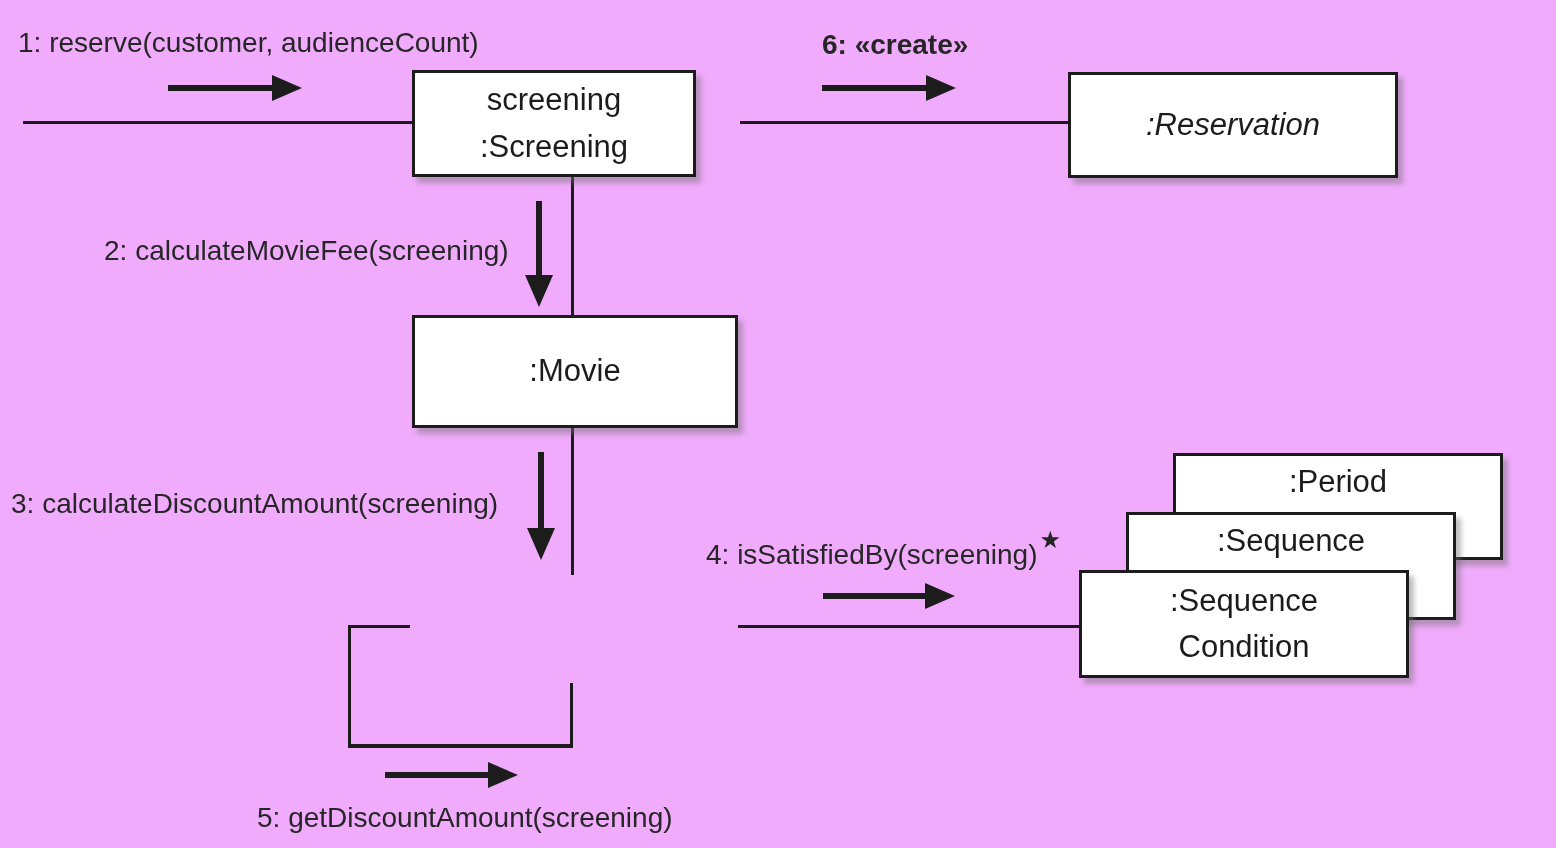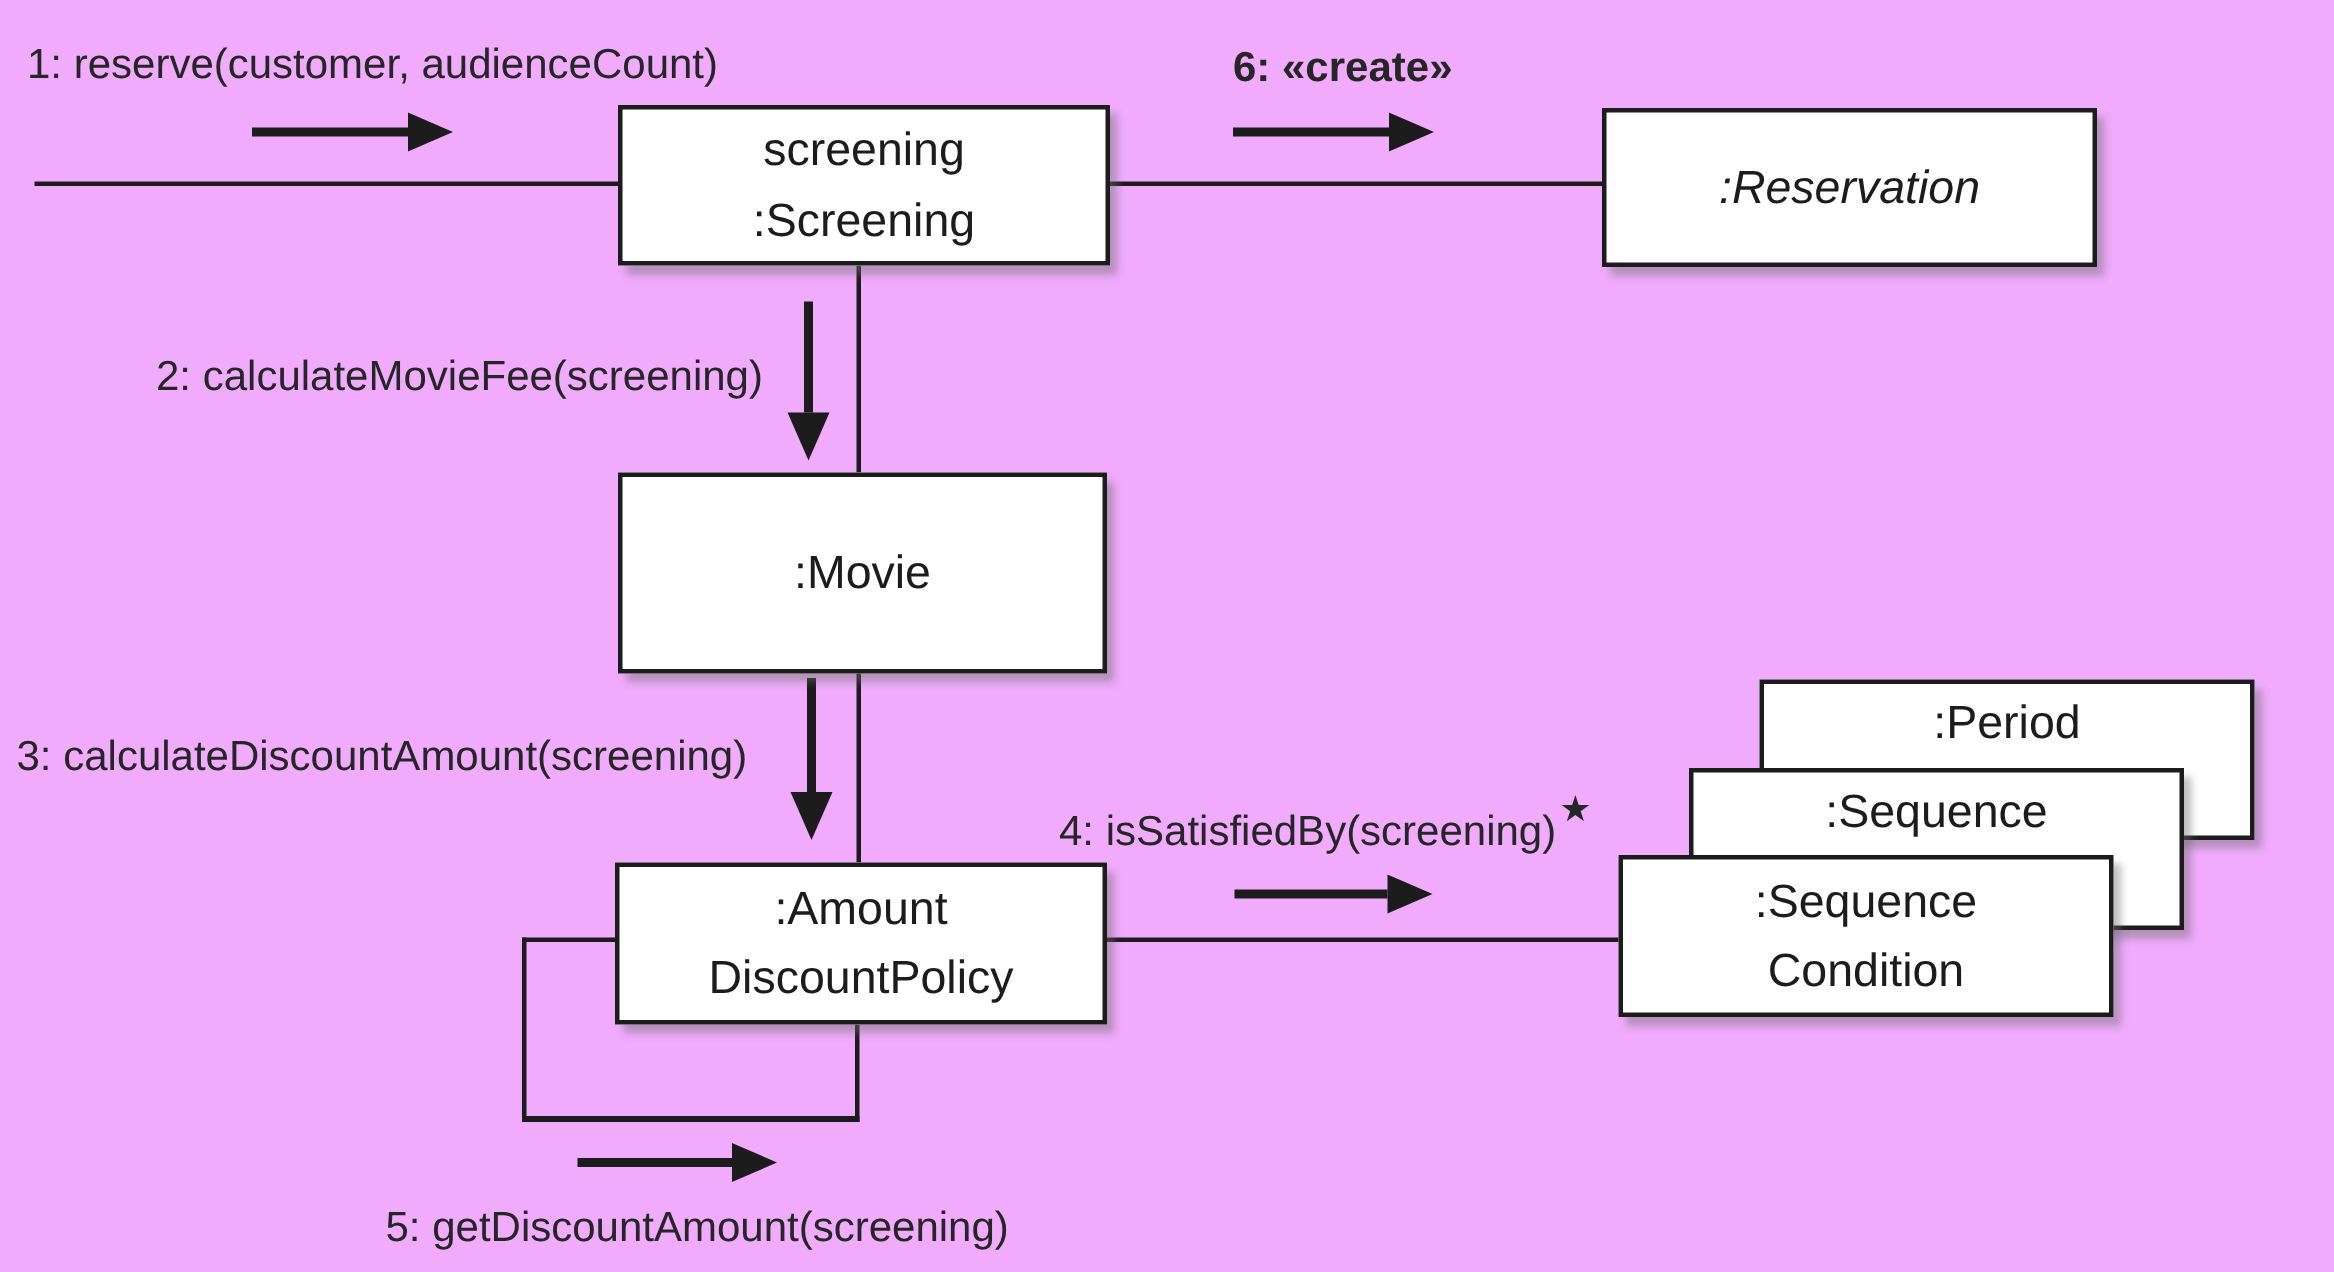--- a/index.html
+++ b/index.html
@@ -28,23 +28,23 @@
     flex-direction: column;
     align-items: center;
     justify-content: center;
     font-size: 31px;
     line-height: 1.5;
     text-align: center;
     z-index: 2;
   }
   .obox.stack-back { justify-content: flex-start; padding-top: 3px; }
 
-  #box-screening   { left: 412px;  top: 70px;  width: 328px; height: 107px; }
+  #box-screening   { left: 412px;  top: 70px;  width: 284px; height: 107px; }
   #box-reservation { left: 1068px; top: 72px;  width: 330px; height: 106px; font-style: italic; }
-  #box-movie       { left: 412px;  top: 315px; width: 326px; height: 134px; }
+  #box-movie       { left: 412px;  top: 315px; width: 326px; height: 113px; }
   #box-adp         { left: 410px;  top: 575px; width: 328px; height: 108px; }
   #box-period      { left: 1173px; top: 453px; width: 330px; height: 107px; z-index: 3; }
   #box-sequence    { left: 1126px; top: 512px; width: 330px; height: 108px; z-index: 4; }
   #box-seqcond     { left: 1079px; top: 570px; width: 330px; height: 108px; z-index: 5; }
 
   
   .hline, .vline {
     position: absolute;
     background: #1c1c1c;
     z-index: 1;
@@ -162,24 +162,20 @@
   </div>
 
   <div class="obox" id="box-reservation">
     <span>:Reservation</span>
   </div>
 
   <div class="obox" id="box-movie">
     <span>:Movie</span>
   </div>
 
-  <div class="obox" id="box-adp">
-    <span>:Amount</span>
-    <span>DiscountPolicy</span>
-  </div>
 
   <div class="obox stack-back" id="box-period">
     <span>:Period</span>
   </div>
 
   <div class="obox stack-back" id="box-sequence">
     <span>:Sequence</span>
   </div>
 
   <div class="obox" id="box-seqcond">

